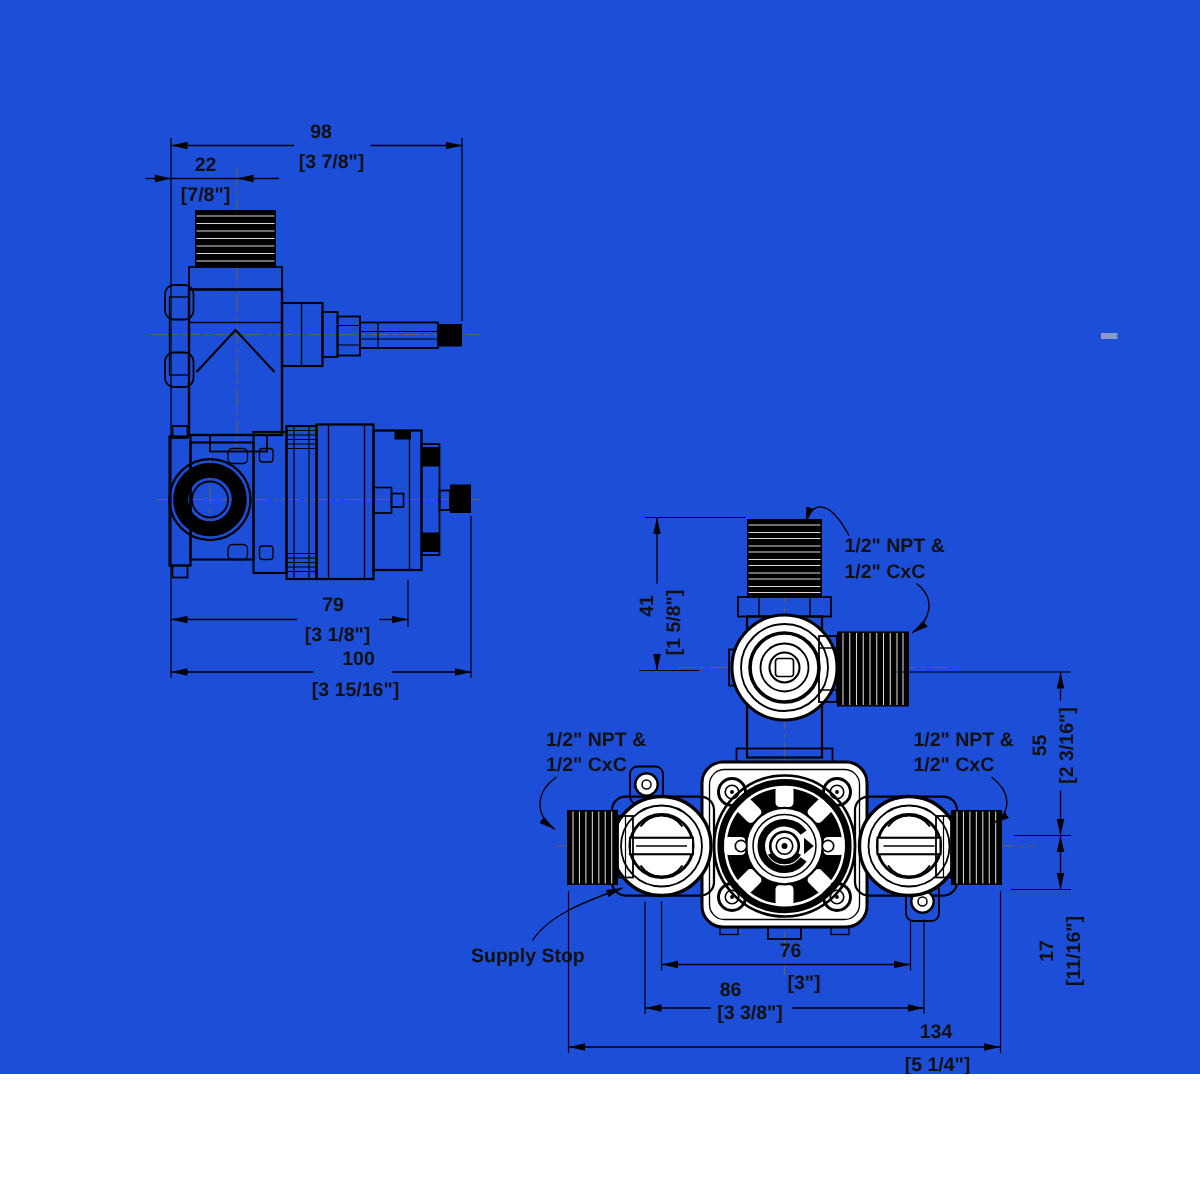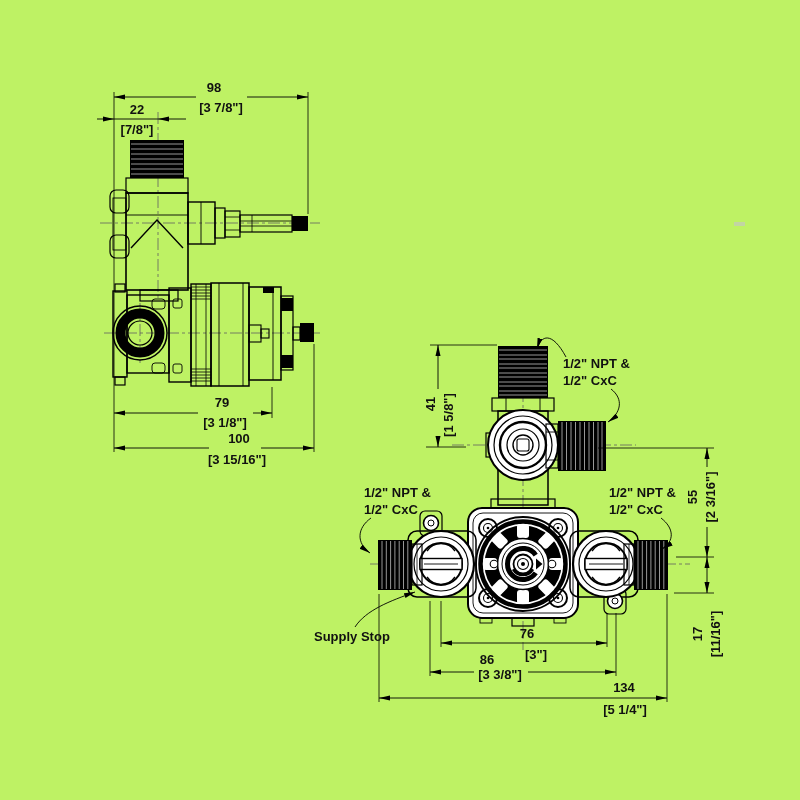--- a/index.html
+++ b/index.html
@@ -1,16 +1,16 @@
 <!DOCTYPE html>
 <html><head>
 <meta charset="utf-8">
 <style>
   html,body{margin:0;padding:0;background:#fff;}
-  .stage{position:relative;width:800px;height:800px;background:#bef264;overflow:hidden;}
+  .stage{position:relative;width:800px;height:716px;background:#1d4ed8;overflow:hidden;}
   .dim{font-family:"Liberation Sans",sans-serif;font-size:13px;font-weight:bold;fill:#111;}
   .lbl{font-family:"Liberation Sans",sans-serif;font-size:13px;font-weight:bold;fill:#111;}
   svg text{white-space:pre;}
 </style>
 </head>
 <body>
 
 <div class="stage">
 <svg width="800" height="800" viewBox="0 0 800 800">
   <defs>

